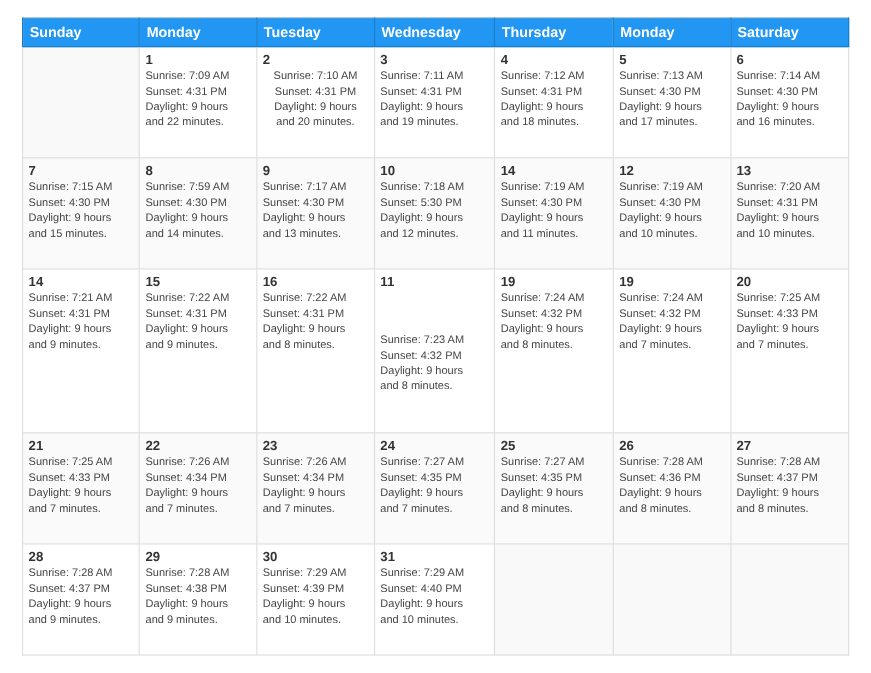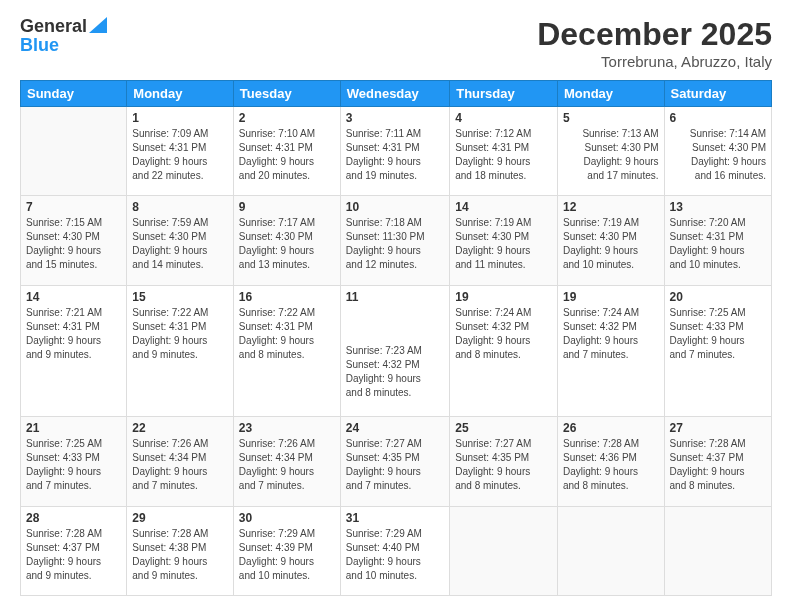--- a/index.html
+++ b/index.html
@@ -92,39 +92,20 @@
       line-height: 1.4;
     }
     tr:nth-child(even) td:not(.empty) {
       background: #fafafa;
     }
   </style>
 </head>
 <body>
 
 <div class="page">
-  <div class="header">
-    <div class="logo">
-      <div class="logo-text">
-        <span class="logo-general">General</span>
-        <div style="display:inline-block; margin-left:2px;">
-          <svg width="18" height="16" viewBox="0 0 18 16">
-            <polygon points="0,16 18,0 18,16" fill="#2196F3"></polygon>
-          </svg>
-        </div>
-      </div>
-      <div style="margin-top:-2px;">
-        <span class="logo-blue">Blue</span>
-      </div>
-    </div>
-    <div class="title-block">
-      <div class="month-title">December 2025</div>
-      <div class="location">Torrebruna, Abruzzo, Italy</div>
-    </div>
-  </div>
 
   <table class="calendar">
     <thead>
       <tr>
         <th>Sunday</th>
         <th>Monday</th>
         <th>Tuesday</th>
         <th>Wednesday</th>
         <th>Thursday</th>
         <th>Monday</th>
@@ -136,49 +117,49 @@
           <td class="empty"></td>
           <td>
             <div class="day-number">1</div>
             <div class="day-info" style="white-space: pre-line;">Sunrise: 7:09 AM
 Sunset: 4:31 PM
 Daylight: 9 hours
 and 22 minutes.</div>
           </td>
           <td>
             <div class="day-number">2</div>
-            <div class="day-info" style="white-space: pre-line;">Sunrise: 7:10 AM
+            <div class="day-info" style="white-space: pre-line; text-align: center;">Sunrise: 7:10 AM
 Sunset: 4:31 PM
 Daylight: 9 hours
 and 20 minutes.</div>
           </td>
           <td>
             <div class="day-number">3</div>
             <div class="day-info" style="white-space: pre-line;">Sunrise: 7:11 AM
 Sunset: 4:31 PM
 Daylight: 9 hours
 and 19 minutes.</div>
           </td>
           <td>
             <div class="day-number">4</div>
             <div class="day-info" style="white-space: pre-line;">Sunrise: 7:12 AM
 Sunset: 4:31 PM
 Daylight: 9 hours
 and 18 minutes.</div>
           </td>
           <td>
             <div class="day-number">5</div>
-            <div class="day-info" style="white-space: pre-line; text-align: right;">Sunrise: 7:13 AM
+            <div class="day-info" style="white-space: pre-line;">Sunrise: 7:13 AM
 Sunset: 4:30 PM
 Daylight: 9 hours
 and 17 minutes.</div>
           </td>
           <td>
             <div class="day-number">6</div>
-            <div class="day-info" style="white-space: pre-line; text-align: right;">Sunrise: 7:14 AM
+            <div class="day-info" style="white-space: pre-line;">Sunrise: 7:14 AM
 Sunset: 4:30 PM
 Daylight: 9 hours
 and 16 minutes.</div>
           </td>
         </tr>
         <tr>
           <td>
             <div class="day-number">7</div>
             <div class="day-info" style="white-space: pre-line;">Sunrise: 7:15 AM
 Sunset: 4:30 PM
@@ -195,21 +176,21 @@
           <td>
             <div class="day-number">9</div>
             <div class="day-info" style="white-space: pre-line;">Sunrise: 7:17 AM
 Sunset: 4:30 PM
 Daylight: 9 hours
 and 13 minutes.</div>
           </td>
           <td>
             <div class="day-number">10</div>
             <div class="day-info" style="white-space: pre-line;">Sunrise: 7:18 AM
-Sunset: 11:30 PM
+Sunset: 5:30 PM
 Daylight: 9 hours
 and 12 minutes.</div>
           </td>
           <td>
             <div class="day-number">14</div>
             <div class="day-info" style="white-space: pre-line;">Sunrise: 7:19 AM
 Sunset: 4:30 PM
 Daylight: 9 hours
 and 11 minutes.</div>
           </td>

